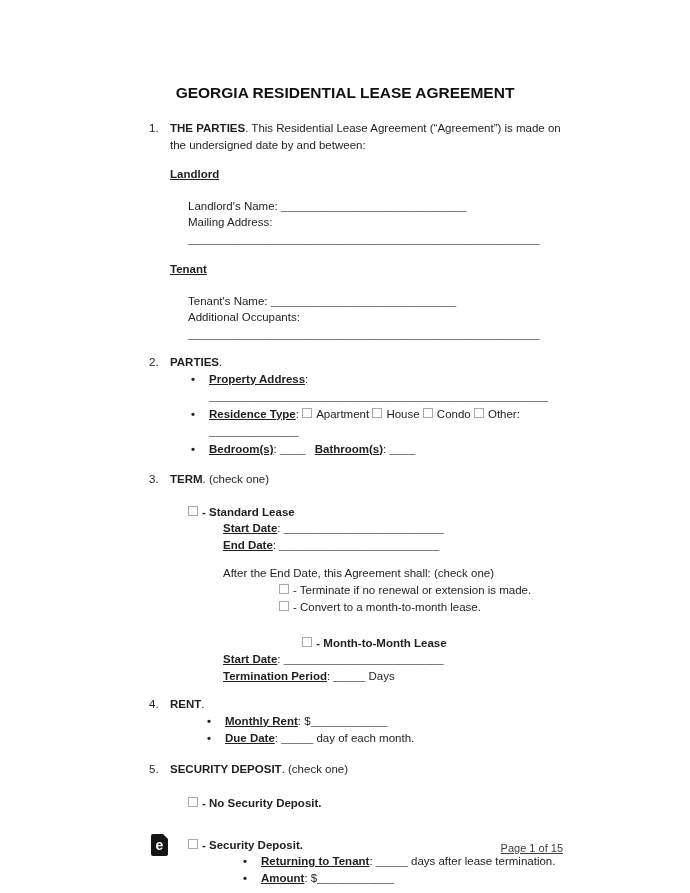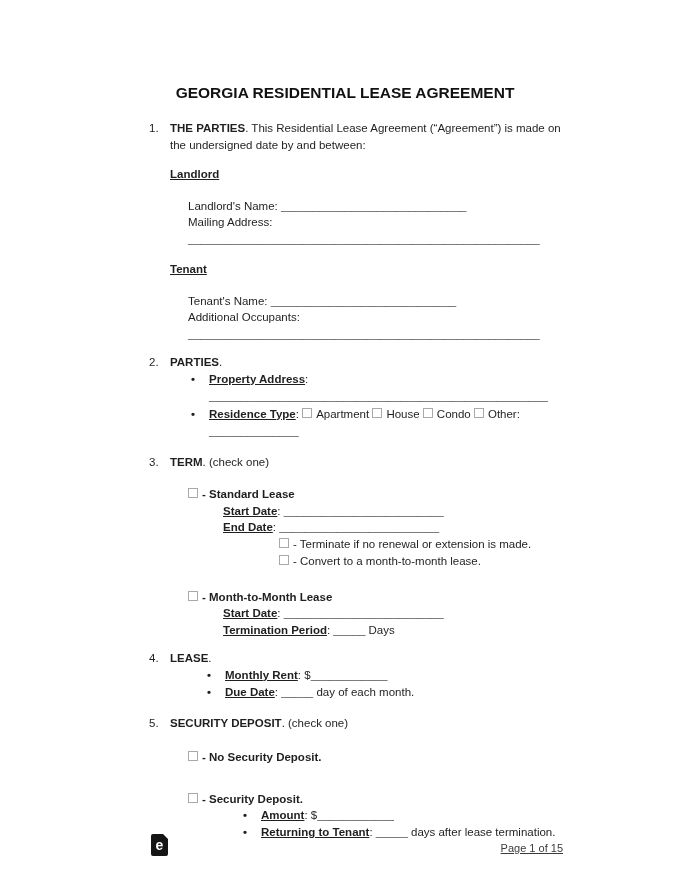--- a/index.html
+++ b/index.html
@@ -51,21 +51,21 @@
   .bull1 { margin-left: 42px; }
   .bull2 { margin-left: 78px; }
   .lh17 { line-height: 17px; padding-left: 16px; }
   .mt18 { margin-top: 18px; }
   .mt13 { margin-top: 13px; }
   .mt15 { margin-top: 15px; }
   .mt14 { margin-top: 14px; }
   .mt12 { margin-top: 12px; }
   .mt16 { margin-top: 16px; }
   .mt17 { margin-top: 25px; }
-  .mt19 { margin-top: 19px; }
+  .mt19 { margin-top: 19px; text-align: center; }
   .gap6 { display: inline-block; width: 6px; }
   .logo {
     position: absolute;
     left: 84px; top: 834px;
     width: 17px; height: 22px;
     background: #151515;
     border-radius: 2px;
   }
   .logo-fold {
     position: absolute;
@@ -134,56 +134,61 @@
   </div>
   <div class="brow bull1">
     <span class="bdot"></span>
     <span class="btext"><span class="u">Residence Type</span><span>:</span>
       <span class="cb"></span><span>Apartment</span>
       <span class="cb"></span><span>House</span>
       <span class="cb"></span><span>Condo</span>
       <span class="cb"></span><span>Other:</span>
       <span class="bl">______________</span></span>
   </div>
+  <div class="brow bull1">
+    <span class="bdot"></span>
+    <span class="btext"><span class="u">Bedroom(s)</span><span>:</span> <span class="bl">____</span><span class="gap6"></span> <span class="u">Bathroom(s)</span><span>:</span> <span class="bl">____</span></span>
+  </div>
 
   <div class="nitem mt13">
     <span class="nnum">3.</span>
     <span class="nbody"><span class="b">TERM</span><span>. (check one)</span></span>
   </div>
 
   <div class="ind2 mt16">
     <span class="cb"></span><span class="b">- Standard Lease</span>
   </div>
   <div class="ind3">
     <span class="u">Start Date</span><span>:</span> <span class="bl">_________________________</span>
   </div>
   <div class="ind3">
     <span class="u">End Date</span><span>:</span> <span class="bl">_________________________</span>
   </div>
 
+  <div class="ind3 mt12">After the End Date, this Agreement shall: (check one)</div>
   <div class="ind4 lh17">
     <span class="cb"></span><span>- Terminate if no renewal or extension is made.</span>
   </div>
   <div class="ind4 lh17">
     <span class="cb"></span><span>- Convert to a month-to-month lease.</span>
   </div>
 
   <div class="ind2 mt19">
     <span class="cb"></span><span class="b">- Month-to-Month Lease</span>
   </div>
   <div class="ind3">
     <span class="u">Start Date</span><span>:</span> <span class="bl">_________________________</span>
   </div>
   <div class="ind3">
     <span class="u">Termination Period</span><span>:</span> <span class="bl">_____</span> <span>Days</span>
   </div>
 
   <div class="nitem mt12">
     <span class="nnum">4.</span>
-    <span class="nbody"><span class="b">LEASE</span><span>.</span></span>
+    <span class="nbody"><span class="b">RENT</span><span>.</span></span>
   </div>
   <div class="brow bull1 lh17">
     <span class="bdot"></span>
     <span class="btext"><span class="u">Monthly Rent</span><span>:</span> <span>$</span><span class="bl">____________</span></span>
   </div>
   <div class="brow bull1 lh17">
     <span class="bdot"></span>
     <span class="btext"><span class="u">Due Date</span><span>:</span> <span class="bl">_____</span> <span>day of each month.</span></span>
   </div>
 
@@ -194,25 +199,25 @@
 
   <div class="ind2 mt18">
     <span class="cb"></span><span class="b">- No Security Deposit.</span>
   </div>
 
   <div class="ind2 mt17">
     <span class="cb"></span><span class="b">- Security Deposit.</span>
   </div>
   <div class="brow bull2 lh17">
     <span class="bdot"></span>
+    <span class="btext"><span class="u">Returning to Tenant</span><span>:</span> <span class="bl">_____</span> <span>days after lease termination.</span></span>
+  </div>
+  <div class="brow bull2 lh17">
+    <span class="bdot"></span>
     <span class="btext"><span class="u">Amount</span><span>:</span> <span>$</span><span class="bl">____________</span></span>
-  </div>
-  <div class="brow bull2 lh17">
-    <span class="bdot"></span>
-    <span class="btext"><span class="u">Returning to Tenant</span><span>:</span> <span class="bl">_____</span> <span>days after lease termination.</span></span>
   </div>
 
   <div class="logo">
     <span class="logo-fold"></span>
     <span class="logo-letter">e</span>
   </div>
   <div class="page-num">Page 1 of 15</div>
 
 </div>
 

